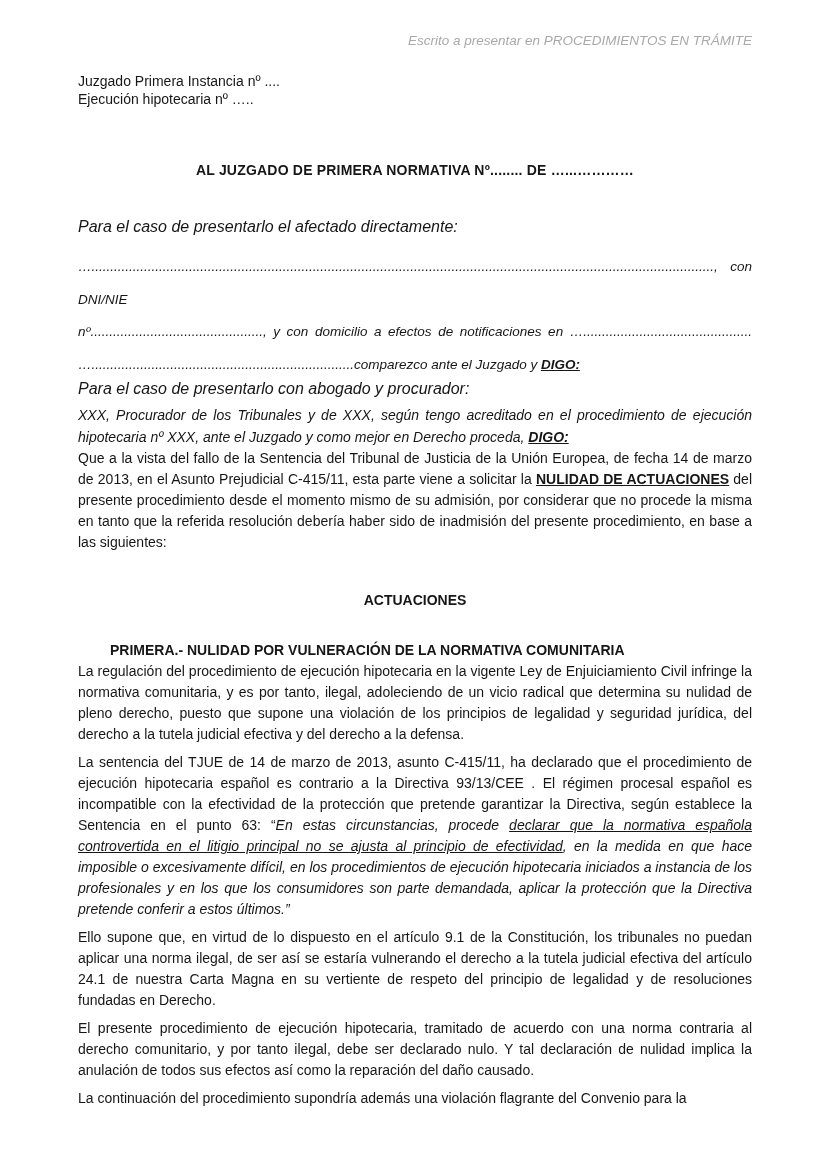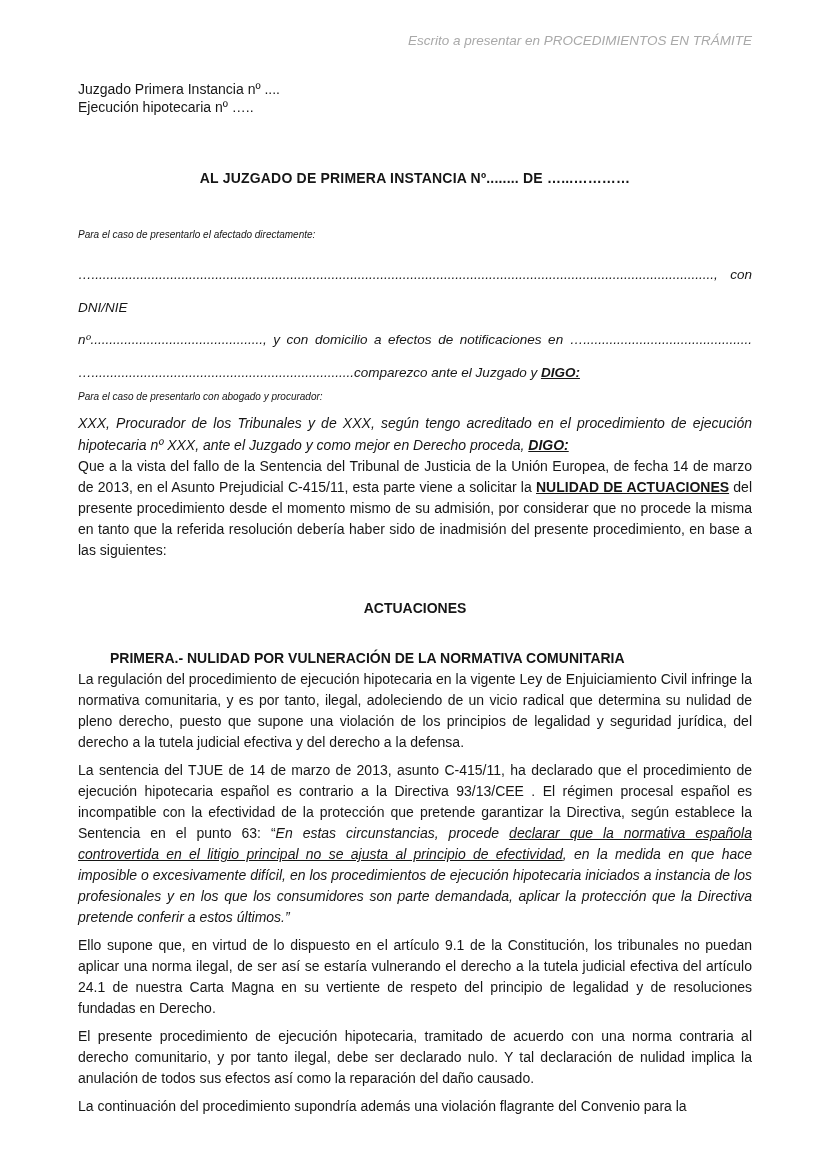--- a/index.html
+++ b/index.html
@@ -15,29 +15,29 @@
     color:#161616;
     overflow:hidden;
   }
   .header-note {
     text-align:right;
     font-style:italic;
     font-size:13.5px;
     line-height:16px;
     color:#a9a9a9;
   }
-  .ref-block { margin-top:31px; line-height:18px; }
+  .ref-block { margin-top:23px; line-height:18px; }
   .doc-title {
     margin-top:52px;
     text-align:center;
     font-weight:bold;
     font-size:14px;
     letter-spacing:0.2px;
   }
-  .cond-label { font-style:italic; font-size:10px; line-height:15px; }
+  .cond-label { font-style:italic; font-size:16px; line-height:15px; }
   .label-direct { margin-top:38px; }
   .fillin {
     margin-top:17px;
     font-style:italic;
     font-size:13.5px;
     line-height:32.5px;
   }
   .fillin-just { text-align:justify; text-align-last:justify; }
   .label-lawyer { }
   .lawyer-p {
@@ -60,21 +60,21 @@
 
 <div class="page">
 
   <div class="header-note">Escrito a presentar en PROCEDIMIENTOS EN TRÁMITE</div>
 
   <div class="ref-block">
     <div>Juzgado Primera Instancia nº ....</div>
     <div>Ejecución hipotecaria nº …..</div>
   </div>
 
-  <div class="doc-title">AL JUZGADO DE PRIMERA INSTANCIA Nº........ DE …...…………</div>
+  <div class="doc-title">AL JUZGADO DE PRIMERA NORMATIVA Nº........ DE …...…………</div>
 
   <div class="cond-label label-direct">Para el caso de presentarlo el afectado directamente:</div>
 
   <div class="fillin">
     <div class="fillin-just">
       <span>…......................................................................................................................................................................, con DNI/NIE</span>
     </div>
     <div class="fillin-just">
       <span>nº.............................................., y con domicilio a efectos de notificaciones en ….............................................</span>
     </div>

